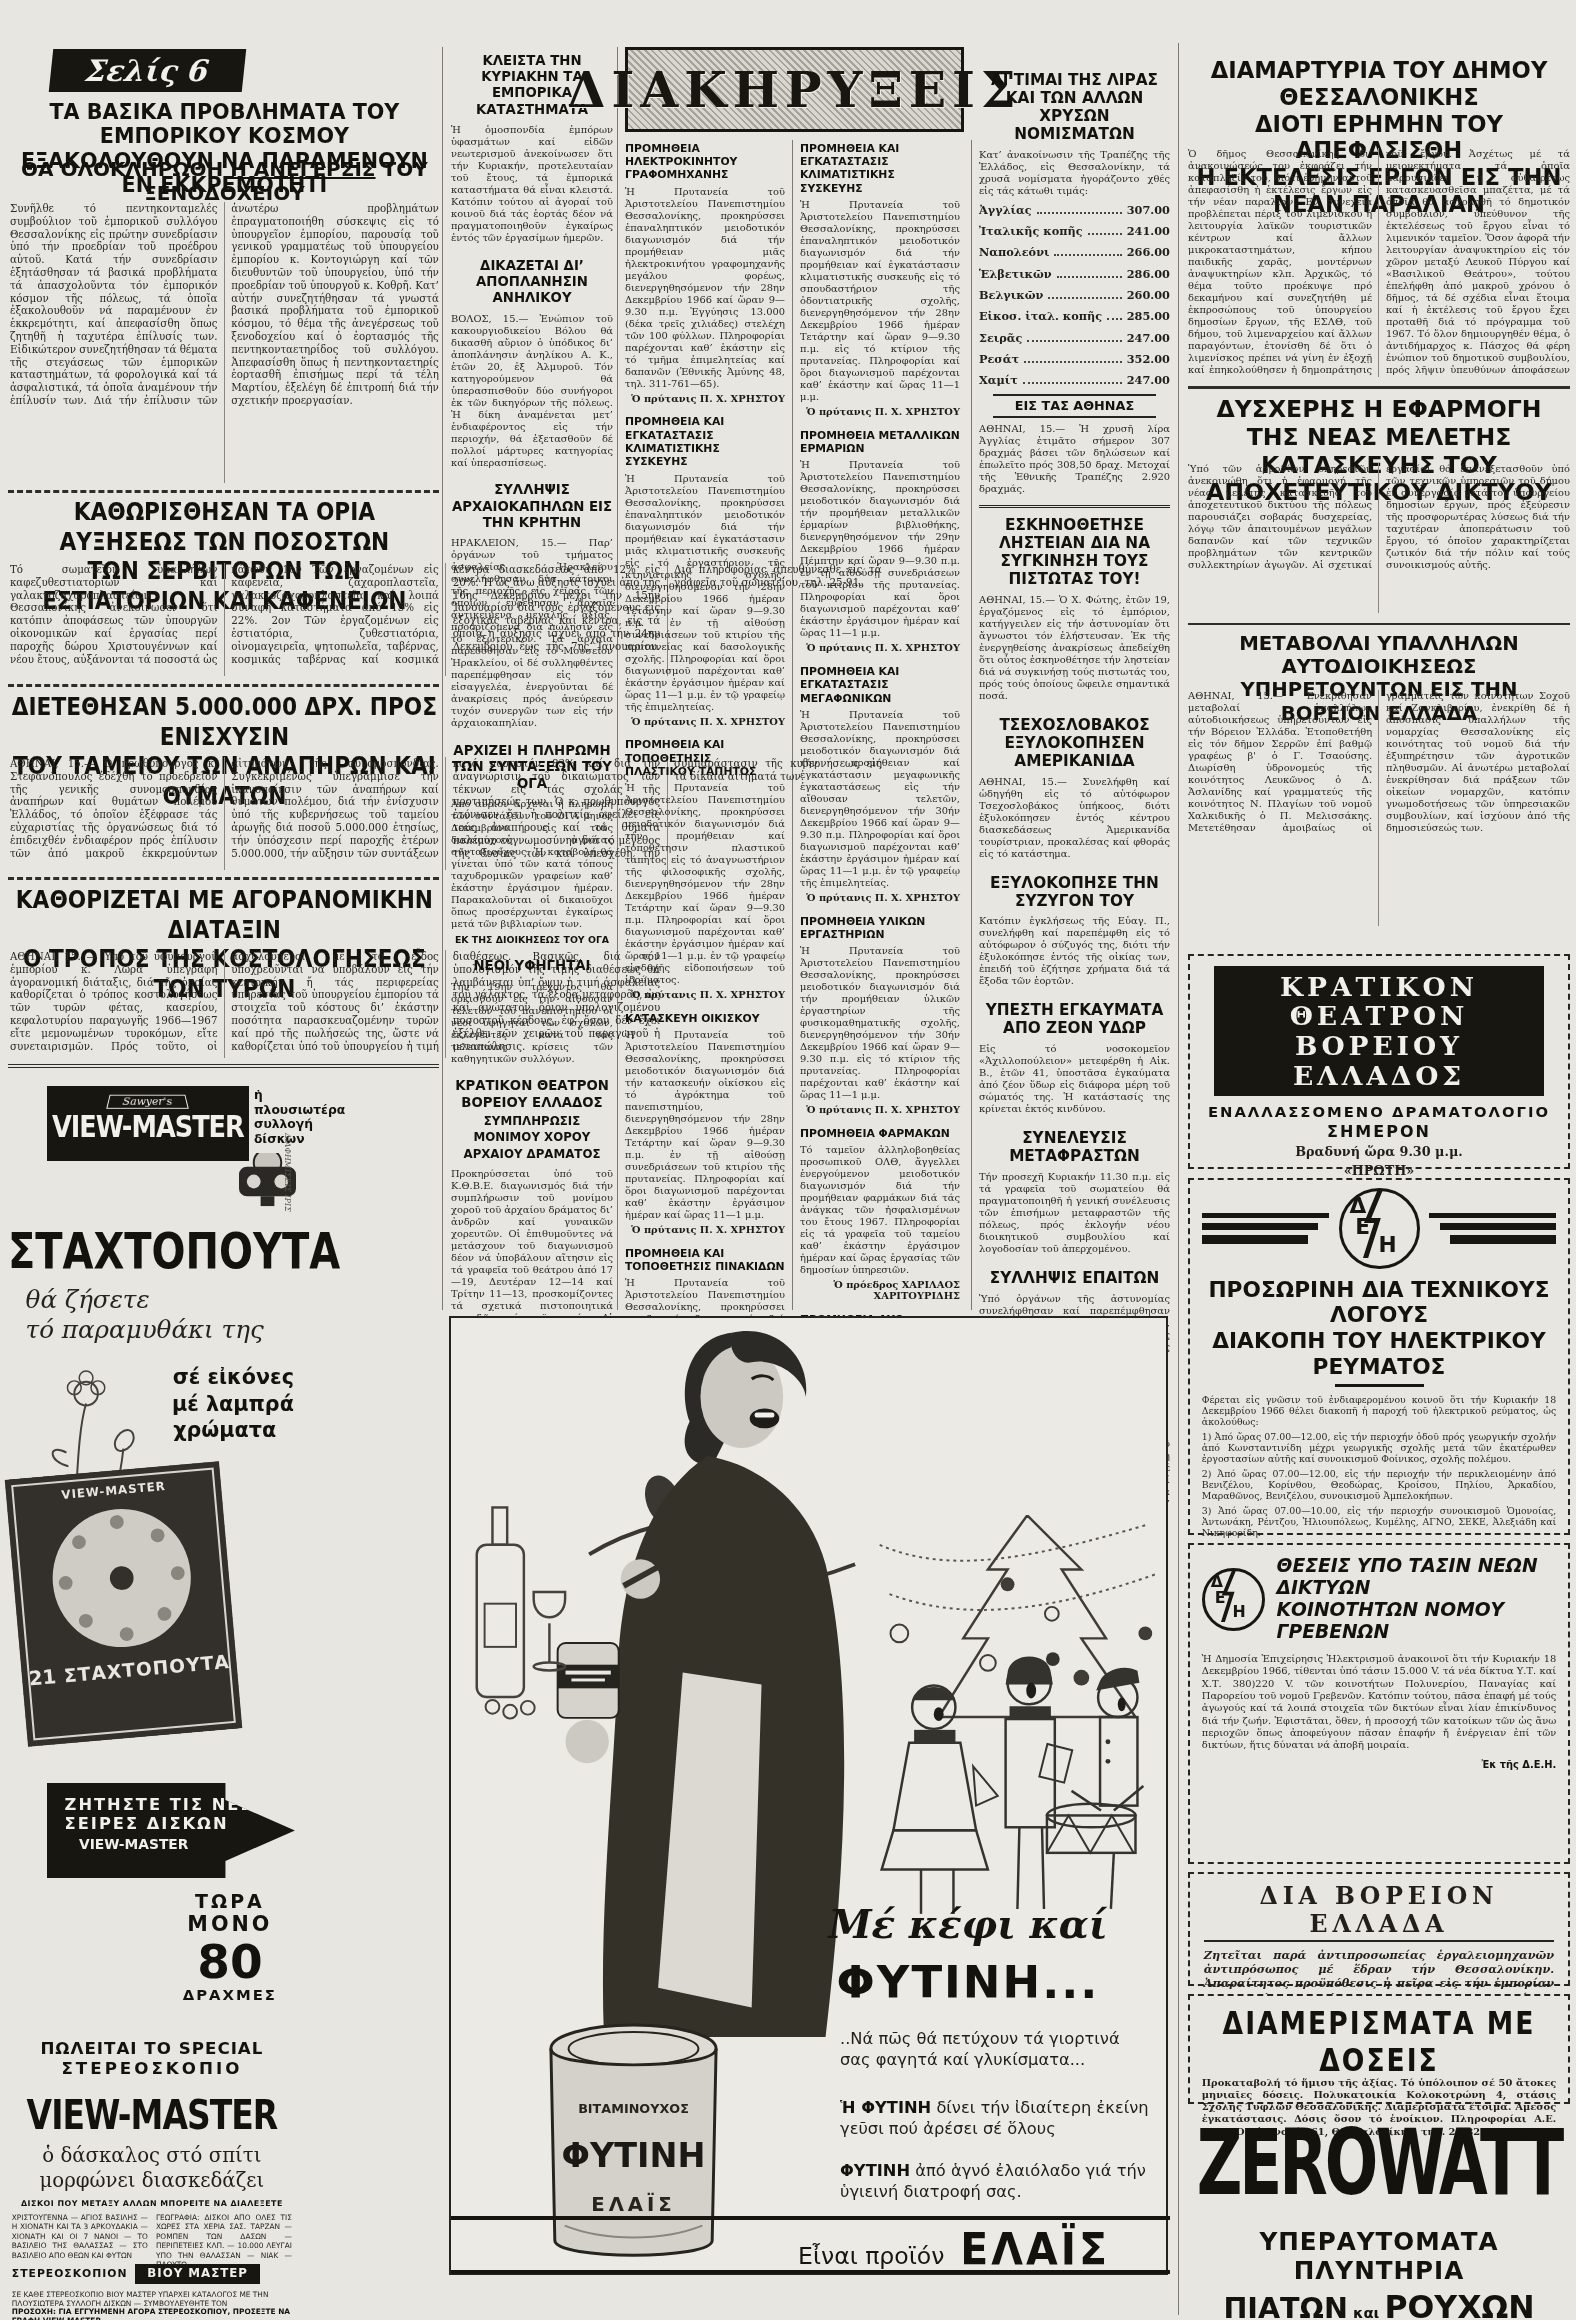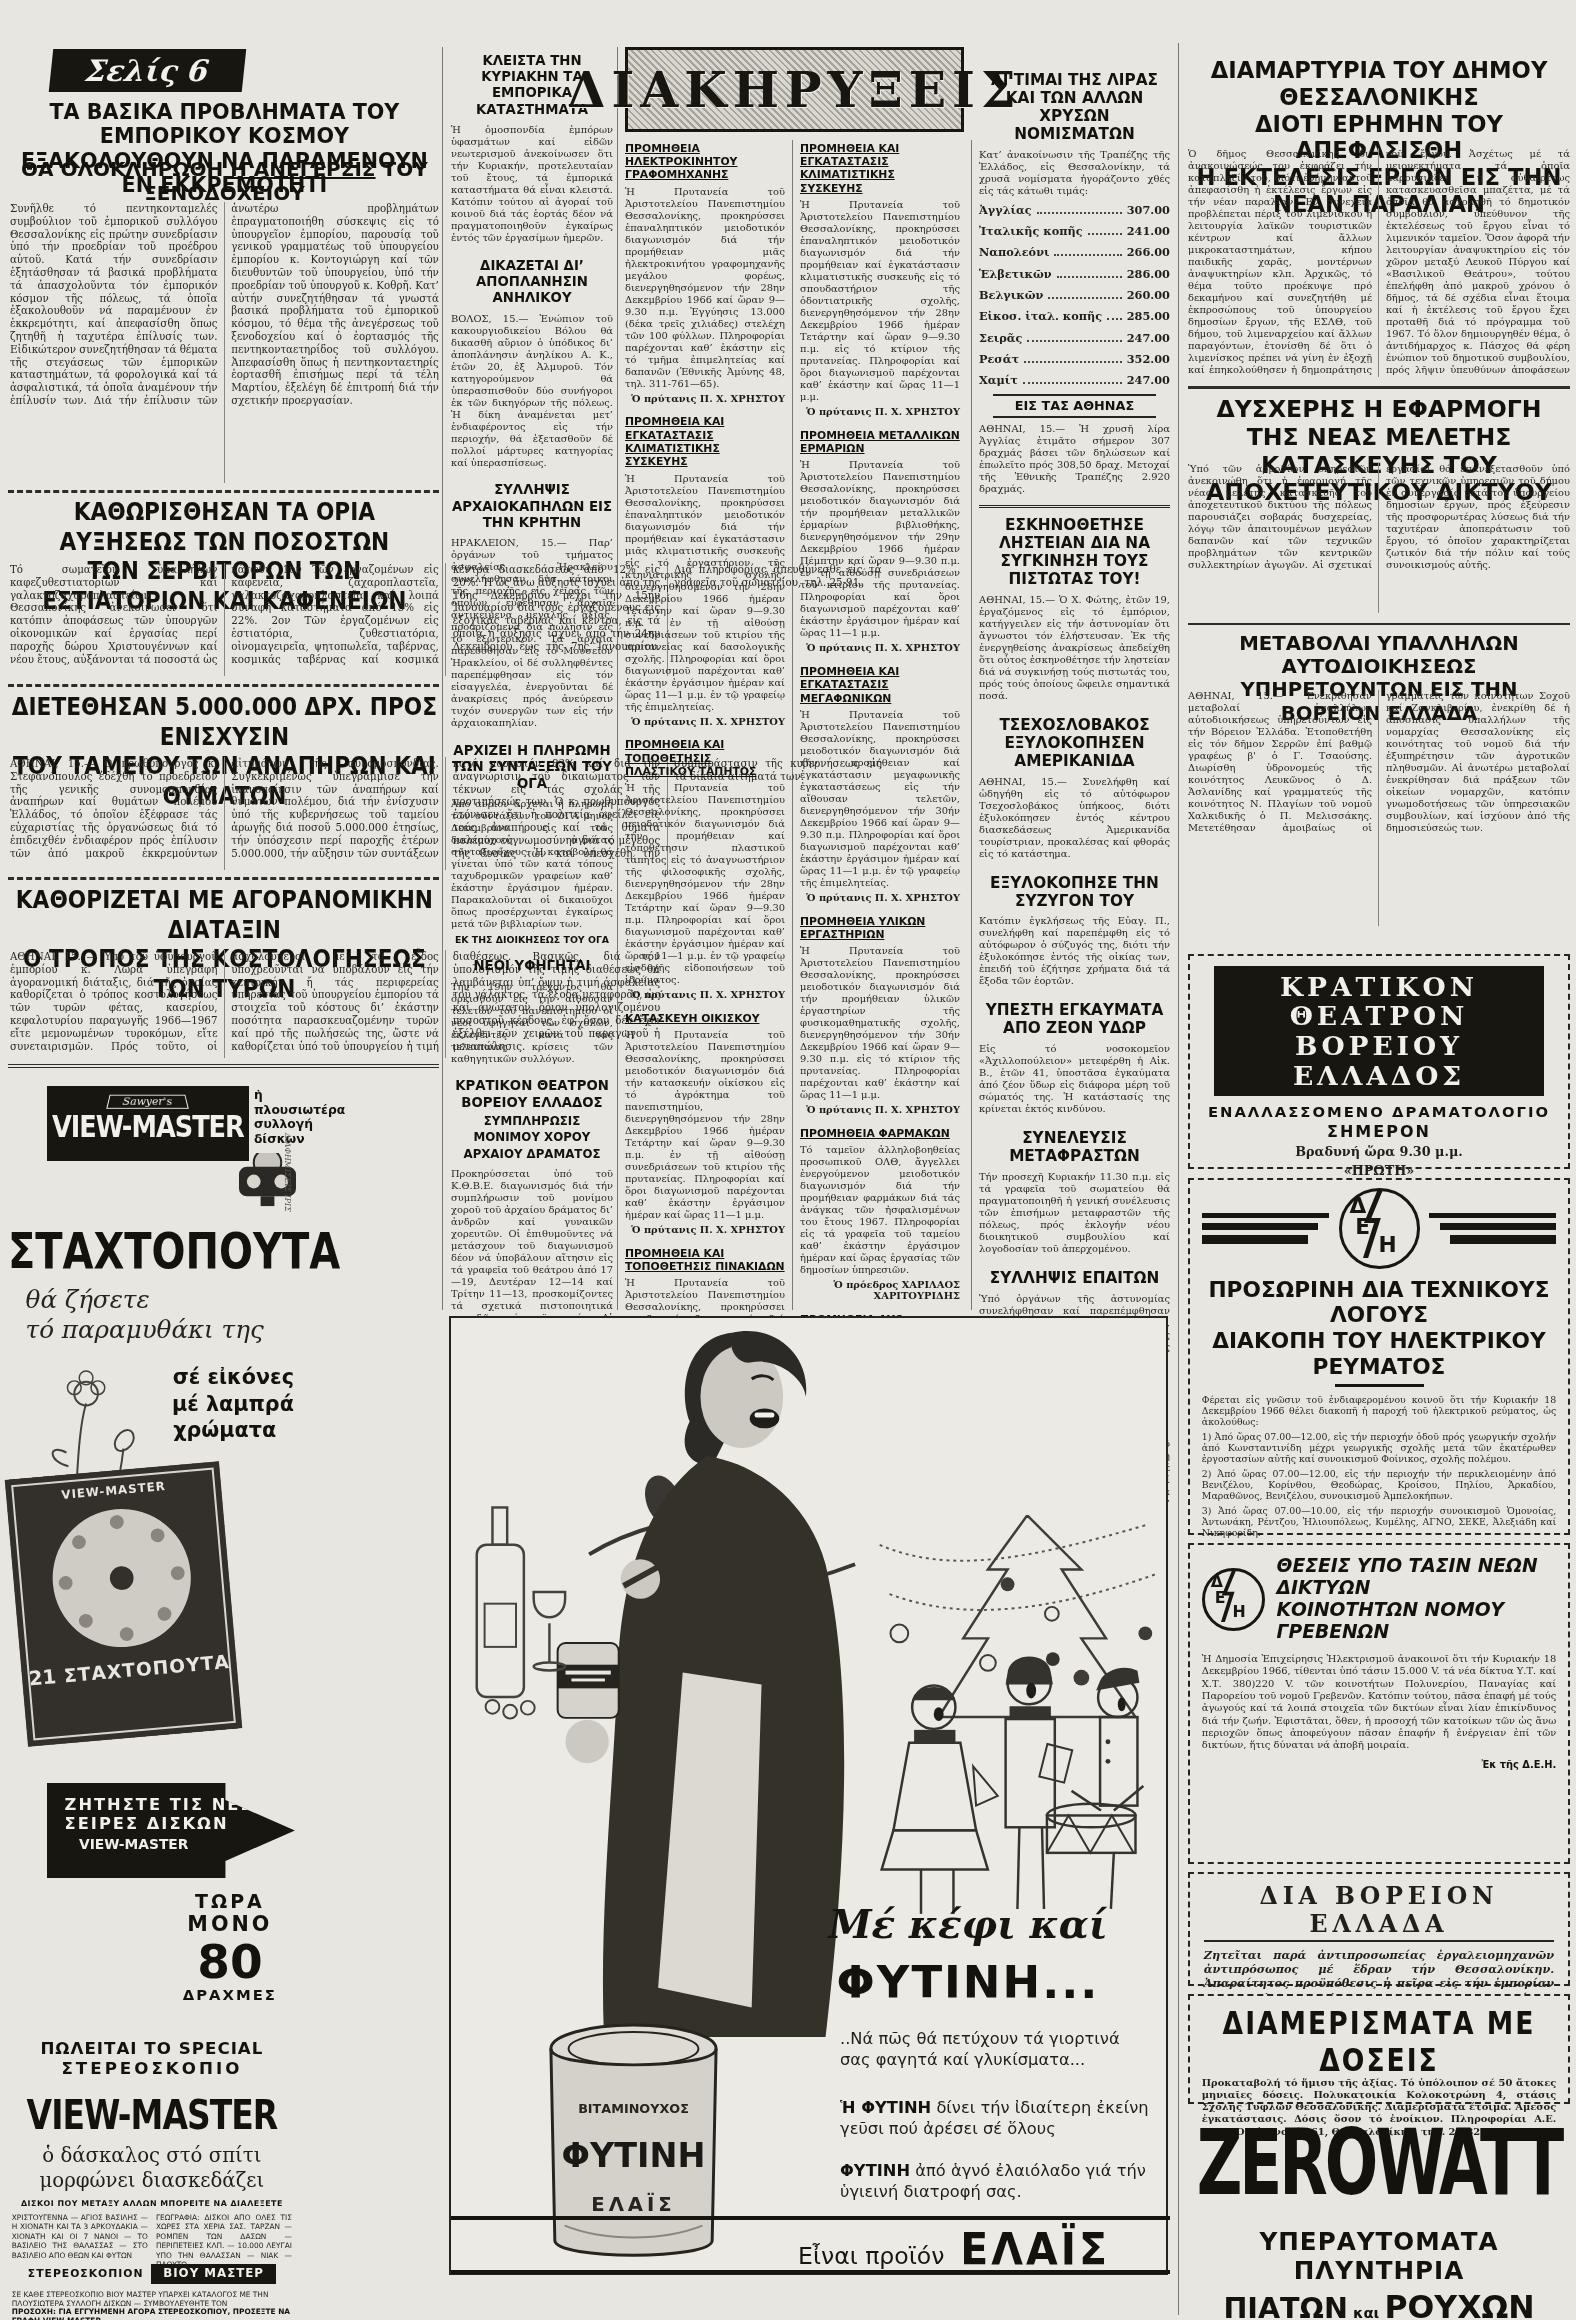--- a/index.html
+++ b/index.html
@@ -7,21 +7,21 @@
          color:#221f1a;font-family:"DejaVu Serif",serif;overflow:hidden;}
   .abs{position:absolute;}
   .hs{font-family:"DejaVu Sans",sans-serif;font-weight:bold;color:#14120d;line-height:1.18;}
   .ctr{text-align:center;}
   .jbody{font-size:10.3px;line-height:12.8px;text-align:justify;color:#2a2823;}
   .cols2{column-count:2;column-gap:13.8px;column-rule:1px solid #8a867e;}
   .vr{position:absolute;width:1px;background:#7d7971;}
   .dashrule{position:absolute;border-top:3px dashed #2f2d28;height:0;}
   .thinrule{position:absolute;border-top:2px solid #2f2d28;height:0;}
   .sig{display:block;text-align:right;font-weight:bold;font-size:9.9px;margin-top:3px;color:#1c1a15;}
-  .nhead{font-family:"DejaVu Sans",sans-serif;font-weight:bold;font-size:10.8px;line-height:13.3px;color:#14120d;margin:11.8px 0 3.9px 0;text-decoration:underline;}
+  .nhead{font-family:"DejaVu Sans",sans-serif;font-weight:bold;font-size:10.8px;line-height:13.3px;color:#14120d;margin:11.8px 0 3.9px 0;}
   .nbody{font-size:9.9px;line-height:12px;text-align:justify;color:#2a2823;}
   .c2head{font-family:"DejaVu Sans",sans-serif;font-weight:bold;font-size:13.3px;line-height:16.3px;text-align:center;color:#14120d;margin:13.8px 0 5.9px 0;}
   .c2body{font-size:9.9px;line-height:12px;text-align:justify;color:#2a2823;}
   .briefhead{font-family:"DejaVu Sans",sans-serif;font-weight:bold;font-size:15.3px;line-height:18px;text-align:center;color:#14120d;margin:13.8px 0 5.9px 0;}
   .goldrow{display:flex;align-items:baseline;font-size:11.3px;line-height:15.3px;font-weight:bold;color:#211f1a;margin-top:6px;}
   .goldrow .dots{flex:1;border-bottom:2px dotted #4a4740;margin:0 4.9px 3px 4.9px;}
   .black-band{background:#181611;color:#f2f0ea;}
   .adbox{border:2px dashed #26241f;background:#e8e6e1;}
   .deh-circle{position:relative;width:75px;height:75px;border:3.9px solid #181611;border-radius:50%;background:#e8e6e1;}
   .deh-letter{position:absolute;font-family:"DejaVu Sans",sans-serif;font-weight:bold;color:#181611;}
@@ -155,21 +155,21 @@
       <div style="letter-spacing:3px;">ΣΤΕΡΕΟΣΚΟΠΙΟ</div>
     </div>
     <div class="abs ctr hs" style="left:0;top:1015px;width:288px;font-size:33px;transform:scaleY(1.25);transform-origin:top;letter-spacing:-1px;">VIEW-MASTER</div>
     <div class="abs ctr" style="left:0;top:1068px;width:288px;font-size:19.7px;line-height:24.6px;color:#221f1a;">
       <div>ὁ δάσκαλος στό σπίτι</div>
       <div>μορφώνει διασκεδάζει</div>
     </div>
     <div class="abs ctr hs" style="left:0;top:1123px;width:288px;font-size:7.9px;letter-spacing:0.5px;">ΔΙΣΚΟΙ ΠΟΥ ΜΕΤΑΞΥ ΑΛΛΩΝ ΜΠΟΡΕΙΤΕ ΝΑ ΔΙΑΛΕΞΕΤΕ</div>
     <div class="abs" style="left:3.9px;top:1137px;width:136px;font-size:7.4px;line-height:9.4px;text-align:justify;font-family:'DejaVu Sans',sans-serif;">ΧΡΙΣΤΟΥΓΕΝΝΑ — ΑΓΙΟΣ ΒΑΣΙΛΗΣ — Η ΧΙΟΝΑΤΗ ΚΑΙ ΤΑ 3 ΑΡΚΟΥΔΑΚΙΑ — ΧΙΟΝΑΤΗ ΚΑΙ ΟΙ 7 ΝΑΝΟΙ — ΤΟ ΒΑΣΙΛΕΙΟ ΤΗΣ ΘΑΛΑΣΣΑΣ — ΣΤΟ ΒΑΣΙΛΕΙΟ ΑΠΟ ΘΕΩΝ ΚΑΙ ΦΥΤΩΝ</div>
     <div class="abs" style="left:148px;top:1137px;width:136px;font-size:7.4px;line-height:9.4px;text-align:justify;font-family:'DejaVu Sans',sans-serif;">ΓΕΩΓΡΑΦΙΑ: ΔΙΣΚΟΙ ΑΠΟ ΟΛΕΣ ΤΙΣ ΧΩΡΕΣ ΣΤΑ ΧΕΡΙΑ ΣΑΣ. ΤΑΡΖΑΝ — ΡΟΜΠΕΝ ΤΩΝ ΔΑΣΩΝ — ΠΕΡΙΠΕΤΕΙΕΣ ΚΛΠ. — 10.000 ΛΕΥΓΑΙ ΥΠΟ ΤΗΝ ΘΑΛΑΣΣΑΝ — ΝΙΑΚ — ΠΛΟΥΤΩ</div>
-    <div class="abs" style="left:3.9px;top:1188px;width:280px;display:flex;align-items:center;gap:7.9px;justify-content:center;">
+    <div class="abs" style="left:3.9px;top:1188px;width:280px;display:flex;align-items:center;gap:7.9px;">
       <span class="hs" style="font-size:10.8px;letter-spacing:1px;">ΣΤΕΡΕΟΣΚΟΠΙΟΝ</span>
       <span class="hs black-band" style="font-size:11.8px;padding:3px 11.8px;letter-spacing:1px;">ΒΙΟΥ ΜΑΣΤΕΡ</span>
     </div>
     <div class="abs" style="left:3.9px;top:1214px;width:280px;font-size:7.4px;line-height:9.4px;font-family:'DejaVu Sans',sans-serif;">ΣΕ ΚΑΘΕ ΣΤΕΡΕΟΣΚΟΠΙΟ ΒΙΟΥ ΜΑΣΤΕΡ ΥΠΑΡΧΕΙ ΚΑΤΑΛΟΓΟΣ ΜΕ ΤΗΝ ΠΛΟΥΣΙΩΤΕΡΑ ΣΥΛΛΟΓΗ ΔΙΣΚΩΝ — ΣΥΜΒΟΥΛΕΥΘΗΤΕ ΤΟΝ</div>
     <div class="abs hs" style="left:3.9px;top:1231px;width:280px;font-size:7.4px;line-height:9.4px;">ΠΡΟΣΟΧΗ: ΓΙΑ ΕΓΓΥΗΜΕΝΗ ΑΓΟΡΑ ΣΤΕΡΕΟΣΚΟΠΙΟΥ, ΠΡΟΣΕΞΤΕ ΝΑ ΓΡΑΦΗ VIEW MASTER</div>
   </div>
   <div class="abs" style="left:292px;top:1133px;font-size:7.9px;color:#55524b;transform:rotate(90deg);transform-origin:left top;font-style:italic;">ΔΙΑΦΗΜΙΣΕΙΣ ΙΡΙΣ</div>
 
   <div class="abs" style="left:451px;top:49px;width:162px;">
     <div class="c2-item">

